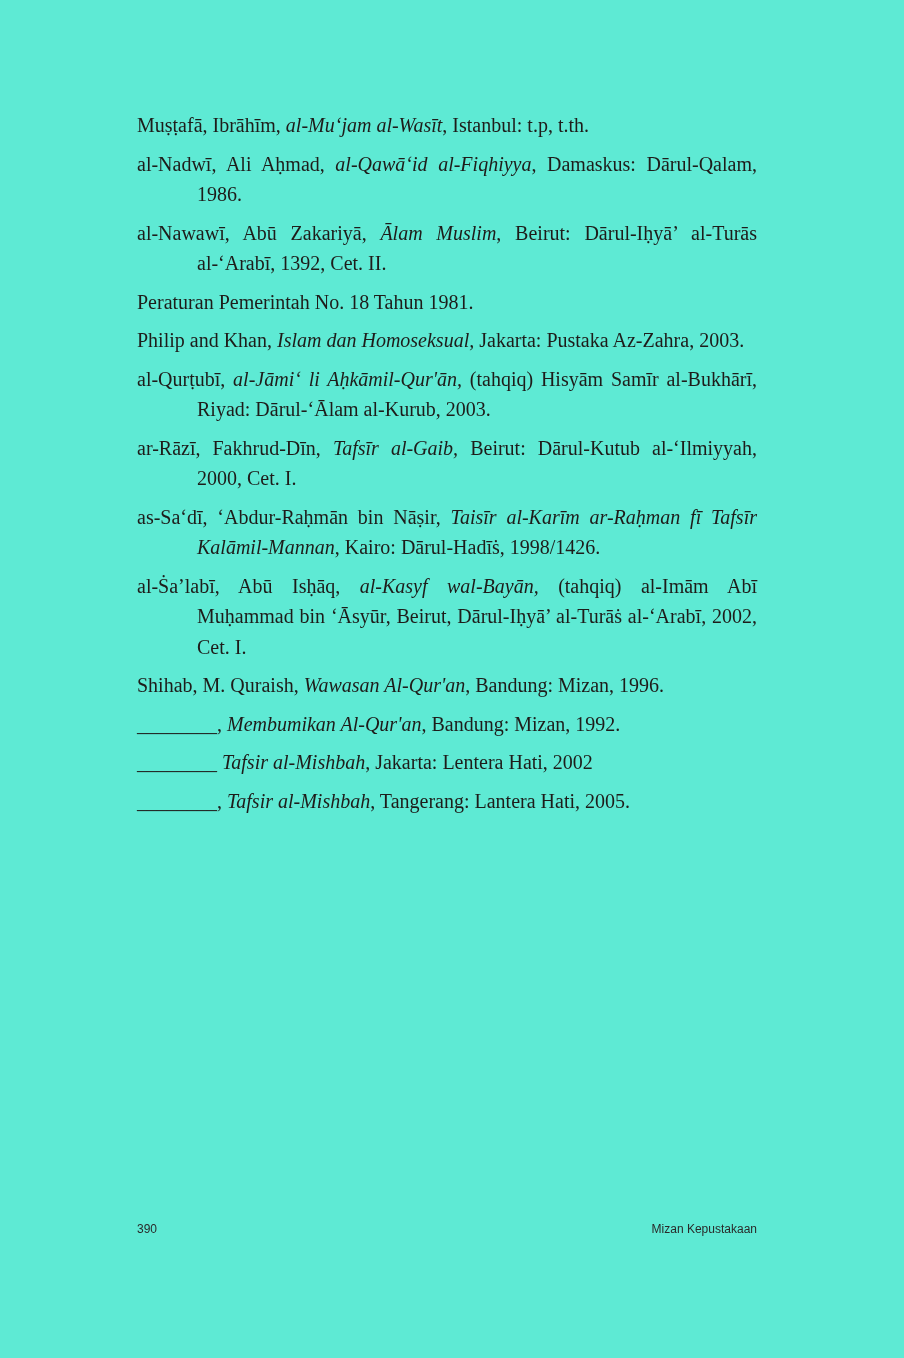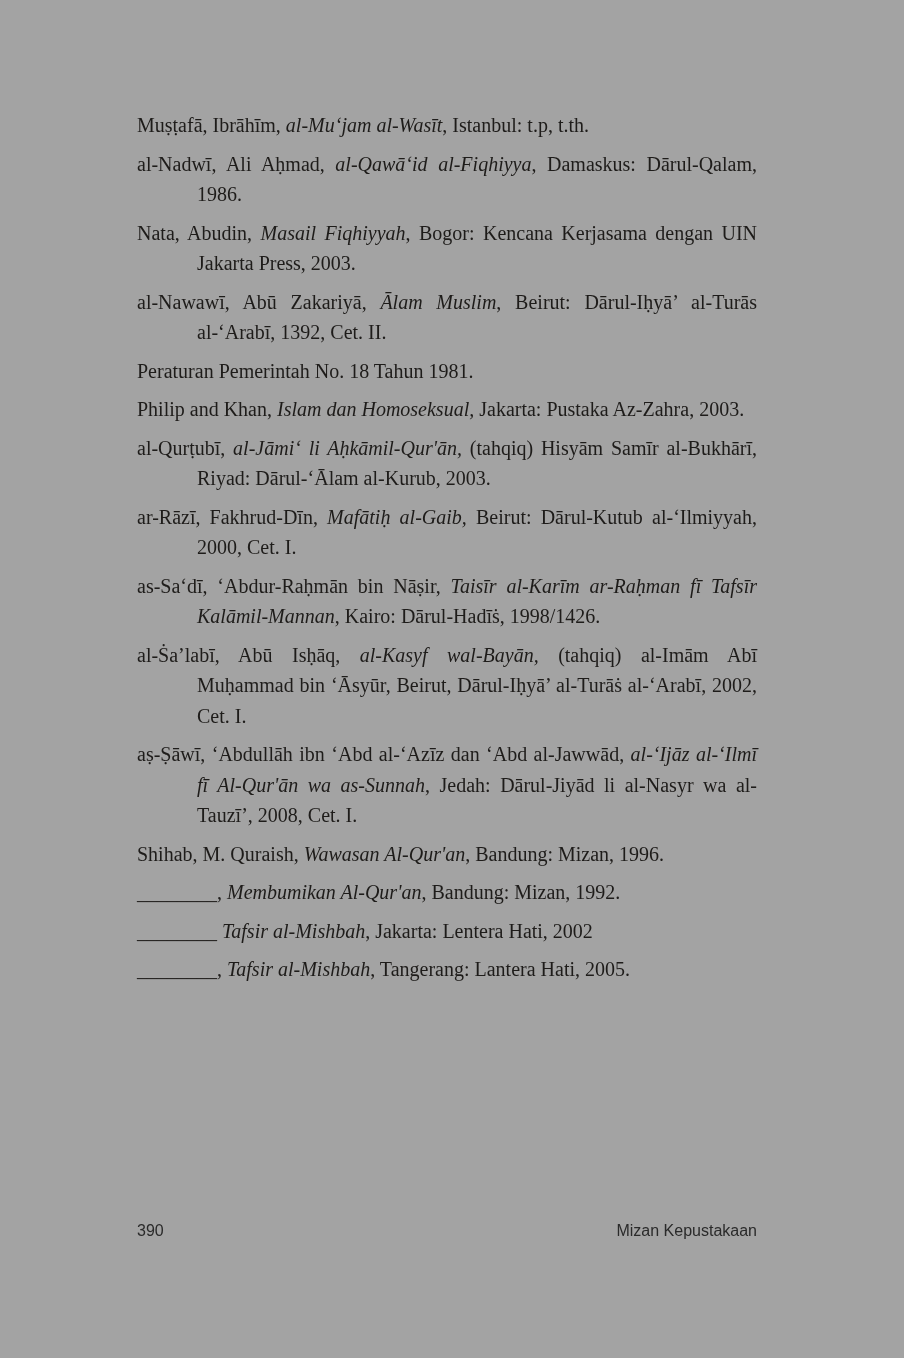--- a/index.html
+++ b/index.html
@@ -8,21 +8,21 @@
     width: 904px;
     height: 1358px;
     position: relative;
     font-family: "Liberation Serif", "DejaVu Serif", serif;
     color: #1e1c1a;
     overflow: hidden;
   }
   .page {
     position: absolute;
     inset: 0;
-    background: #a3a3a3;
+    background: #5eead4;
     padding-left: 48px;
   }
   .content {
     position: absolute;
     top: 110px;
     left: 137px;
     width: 620px;
   }
   .entry {
     font-size: 20px;
@@ -35,40 +35,38 @@
   .entry .italic { font-style: italic; }
   .footer {
     position: absolute;
     top: 1222px;
     left: 137px;
     width: 620px;
     display: flex;
     justify-content: space-between;
     align-items: baseline;
     font-family: "Liberation Sans", "DejaVu Sans", sans-serif;
-    font-size: 16px;
+    font-size: 12px;
     color: #2a2a2a;
   }
 </style>
 </head>
 <body>
 
 <div class="page">
   <main class="content">
       <p class="entry"><span class="regular">Muṣṭafā, Ibrāhīm, </span><span class="italic">al-Mu‘jam al-Wasīt</span><span class="regular">, Istanbul: t.p, t.th.</span></p>
       <p class="entry"><span class="regular">al-Nadwī, Ali Aḥmad, </span><span class="italic">al-Qawā‘id al-Fiqhiyya</span><span class="regular">, Damaskus: Dārul-Qalam, 1986.</span></p>
-      <p class="entry"><span class="regular">Nata, Abudin, </span><span class="italic">Masail Fiqhiyyah</span><span class="regular">, Bogor: Kencana Kerjasama dengan UIN Jakarta Press, 2003.</span></p>
       <p class="entry"><span class="regular">al-Nawawī, Abū Zakariyā, </span><span class="italic">Ālam Muslim</span><span class="regular">, Beirut: Dārul-Iḥyā’ al-Turās al-‘Arabī, 1392, Cet. II.</span></p>
       <p class="entry"><span class="regular">Peraturan Pemerintah No. 18 Tahun 1981.</span></p>
       <p class="entry"><span class="regular">Philip and Khan, </span><span class="italic">Islam dan Homoseksual,</span><span class="regular"> Jakarta: Pustaka Az-Zahra, 2003.</span></p>
       <p class="entry"><span class="regular">al-Qurṭubī, </span><span class="italic">al-Jāmi‘ li Aḥkāmil-Qur'ān,</span><span class="regular"> (tahqiq) Hisyām Samīr al-Bukhārī, Riyad: Dārul-‘Ālam al-Kurub, 2003.</span></p>
-      <p class="entry"><span class="regular">ar-Rāzī, Fakhrud-Dīn, </span><span class="italic">Mafātiḥ al-Gaib,</span><span class="regular"> Beirut: Dārul-Kutub al-‘Ilmiyyah, 2000, Cet. I.</span></p>
+      <p class="entry"><span class="regular">ar-Rāzī, Fakhrud-Dīn, </span><span class="italic">Tafsīr al-Gaib,</span><span class="regular"> Beirut: Dārul-Kutub al-‘Ilmiyyah, 2000, Cet. I.</span></p>
       <p class="entry"><span class="regular">as-Sa‘dī, ‘Abdur-Raḥmān bin Nāṣir, </span><span class="italic">Taisīr al-Karīm ar-Raḥman fī Tafsīr Kalāmil-Mannan</span><span class="regular">, Kairo: Dārul-Hadīṡ, 1998/1426.</span></p>
       <p class="entry"><span class="regular">al-Ṡa’labī, Abū Isḥāq, </span><span class="italic">al-Kasyf wal-Bayān,</span><span class="regular"> (tahqiq) al-Imām Abī Muḥammad bin ‘Āsyūr, Beirut, Dārul-Iḥyā’ al-Turāṡ al-‘Arabī, 2002, Cet. I.</span></p>
-      <p class="entry"><span class="regular">aṣ-Ṣāwī, ‘Abdullāh ibn ‘Abd al-‘Azīz dan ‘Abd al-Jawwād, </span><span class="italic">al-‘Ijāz al-‘Ilmī fī Al-Qur'ān wa as-Sunnah</span><span class="regular">, Jedah: Dārul-Jiyād li al-Nasyr wa al-Tauzī’, 2008, Cet. I.</span></p>
       <p class="entry"><span class="regular">Shihab, M. Quraish, </span><span class="italic">Wawasan Al-Qur'an</span><span class="regular">, Bandung: Mizan, 1996.</span></p>
       <p class="entry"><span class="regular">________, </span><span class="italic">Membumikan Al-Qur'an</span><span class="regular">, Bandung: Mizan, 1992.</span></p>
       <p class="entry"><span class="regular">________ </span><span class="italic">Tafsir al-Mishbah</span><span class="regular">, Jakarta: Lentera Hati, 2002</span></p>
       <p class="entry"><span class="regular">________, </span><span class="italic">Tafsir al-Mishbah</span><span class="regular">, Tangerang: Lantera Hati, 2005.</span></p>
     </main>
   <footer class="footer">
     <span class="page-number">390</span>
     <span class="footer-title">Mizan Kepustakaan</span>
   </footer>
 </div>

